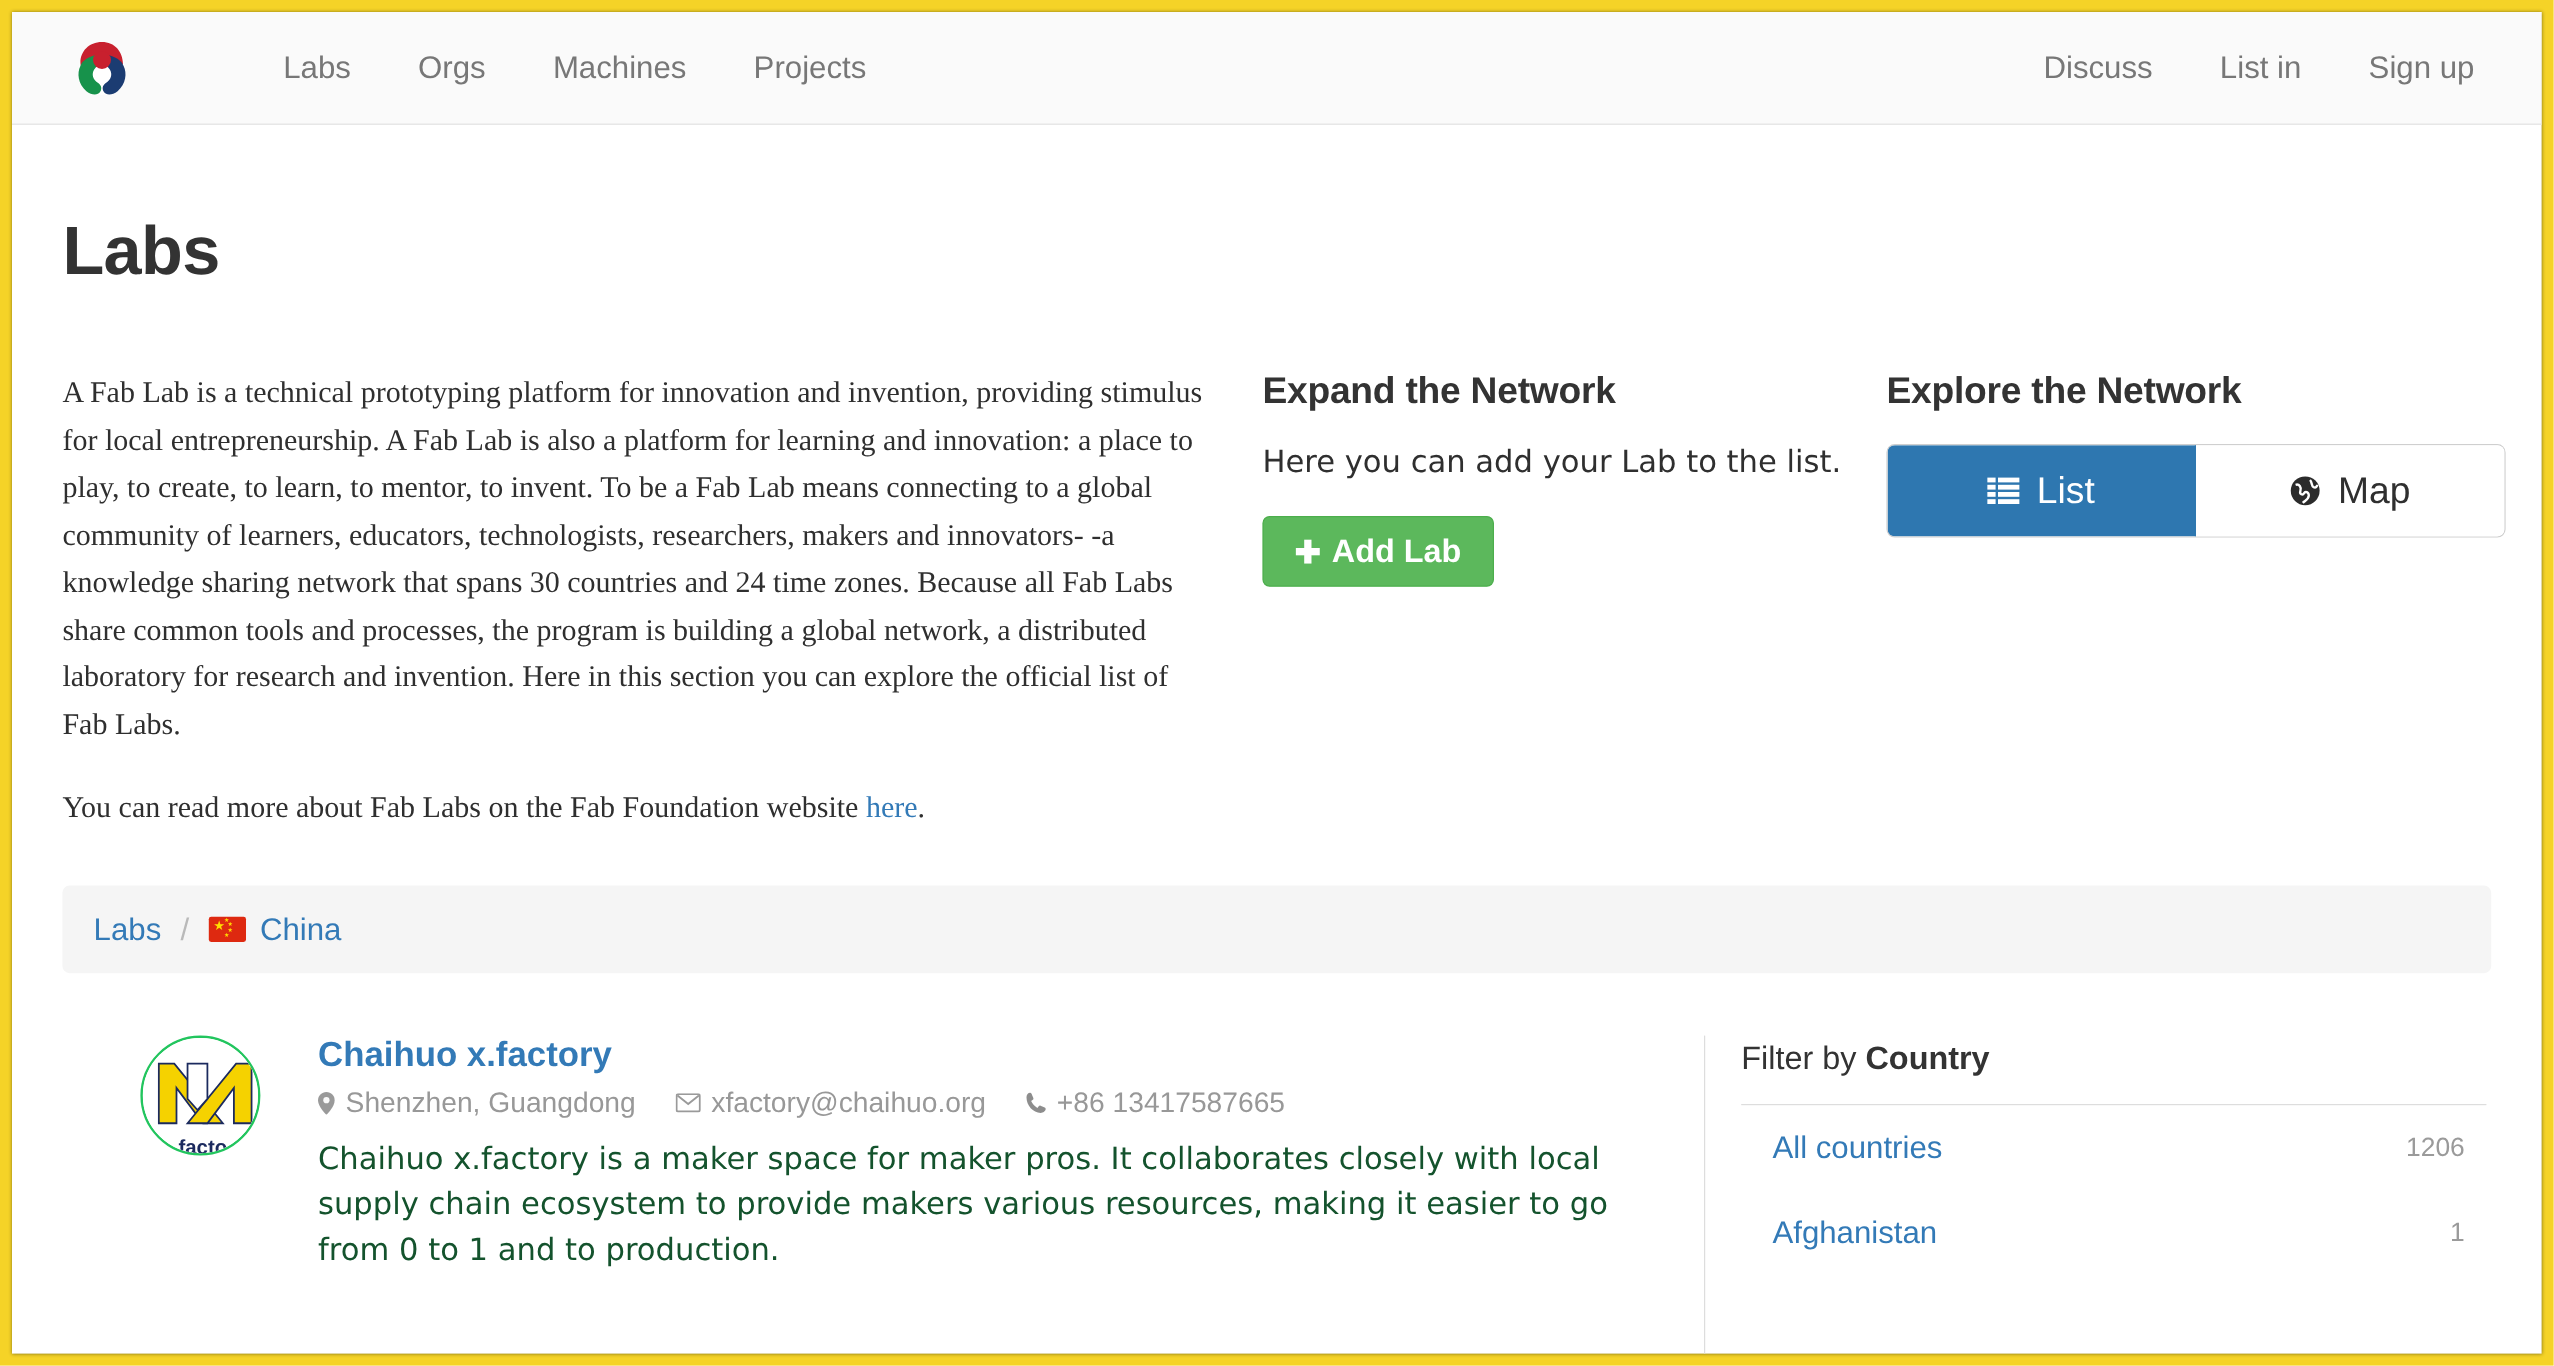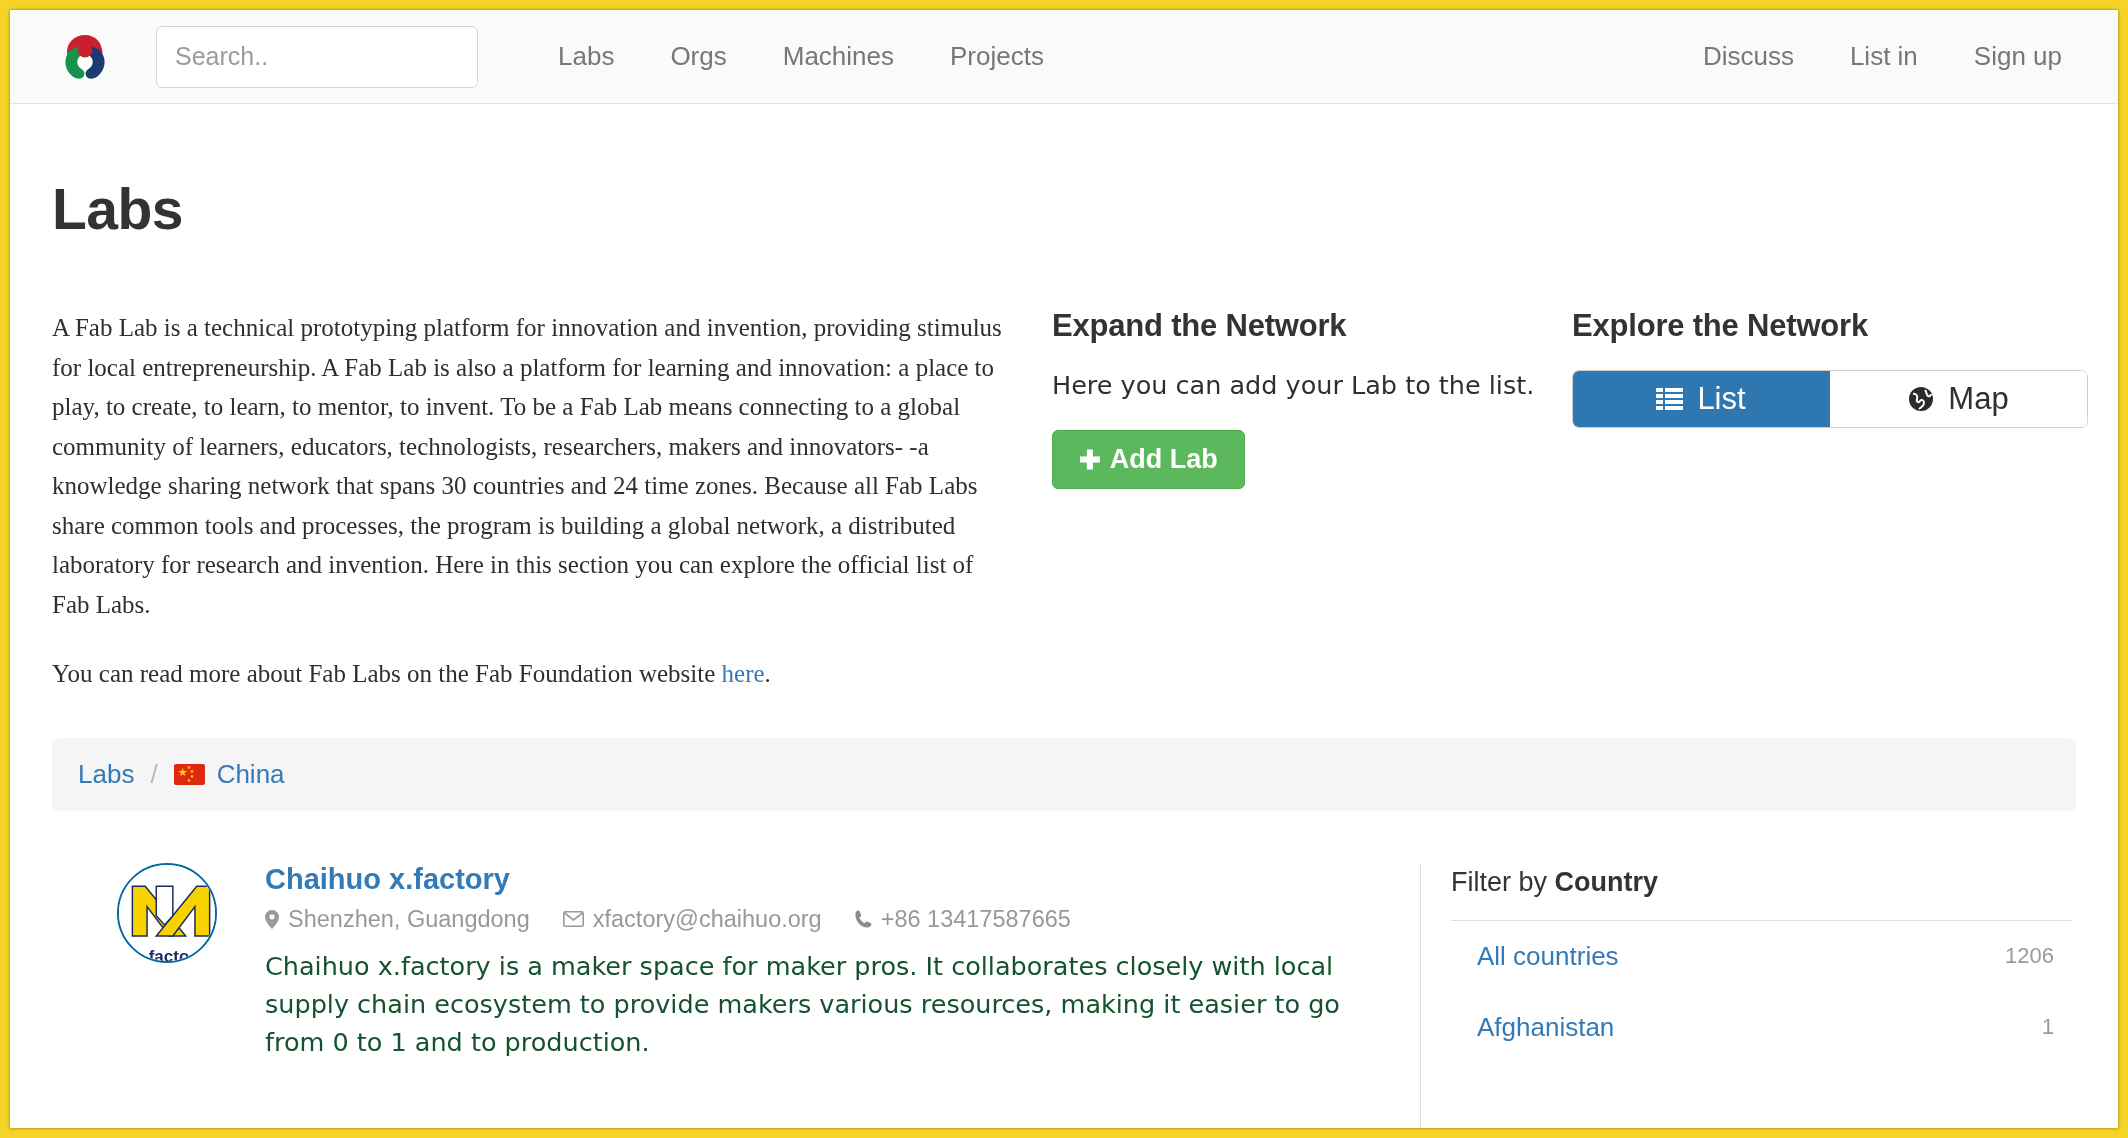--- a/index.html
+++ b/index.html
@@ -155,21 +155,21 @@
 
   .btn-group {
     display: flex;
     width: 516px;
     border-radius: 7px;
     overflow: hidden;
     border: 1px solid #cfcfcf;
   }
   .btn-seg {
     flex: 1 1 50%;
-    height: 56px;
+    height: 76px;
     display: flex;
     align-items: center;
     justify-content: center;
     gap: 14px;
     font-size: 31px;
     cursor: pointer;
     background: #ffffff;
     color: #2f2f2f;
   }
   .btn-seg.active {
@@ -236,21 +236,21 @@
     padding-right: 40px;
   }
   .lab-row {
     display: flex;
     align-items: flex-start;
   }
   .lab-avatar {
     width: 100px;
     height: 100px;
     border-radius: 50%;
-    border: 2px solid #0369a1;
+    border: 2px solid #22c55e;
     background: #ffffff;
     margin-left: 65px;
     margin-right: 48px;
     flex: 0 0 100px;
     overflow: hidden;
     position: relative;
   }
   .lab-info { flex: 1 1 auto; }
   .lab-name {
     font-size: 29px;
@@ -327,21 +327,20 @@
       <span class="brand-logo">
         <svg viewBox="0 0 100 108" width="50" height="54" xmlns="http://www.w3.org/2000/svg">
           <ellipse cx="50" cy="54" rx="38" ry="44" fill="#ffffff"></ellipse>
           <path d="M50 10 C 28 10, 14 26, 14 44 C 14 52, 18 58, 24 58 C 30 58, 33 53, 33 47 C 33 38, 40 31, 50 31 C 60 31, 67 38, 67 47 L 85 47 C 85 26, 71 10, 50 10 Z" fill="#c8202e"></path>
           <path d="M14 50 C 8 62, 10 80, 24 92 C 33 99, 43 99, 47 93 C 51 87, 48 81, 43 78 C 35 73, 32 64, 37 56 C 40 51, 45 48, 50 48 L 44 31 C 28 34, 17 41, 14 50 Z" fill="#17924b"></path>
           <path d="M86 50 C 92 62, 90 80, 76 92 C 67 99, 57 99, 53 93 C 49 87, 52 81, 57 78 C 65 73, 68 64, 63 56 C 60 51, 55 48, 50 48 L 56 31 C 72 34, 83 41, 86 50 Z" fill="#1b3c72"></path>
           <circle cx="50" cy="40" r="15" fill="#c8202e"></circle>
           <ellipse cx="50" cy="54" rx="38" ry="44" fill="none" stroke="#ffffff" stroke-width="0"></ellipse>
         </svg>
       </span>
-      <input class="search-box" type="text" placeholder="Search.." style="">
       <div class="nav-links">
         <a class="nav-link">Labs</a>
         <a class="nav-link">Orgs</a>
         <a class="nav-link">Machines</a>
         <a class="nav-link">Projects</a>
       </div>
     </div>
     <div class="navbar-right">
       <a class="nav-link">Discuss</a>
       <a class="nav-link">List in</a>

